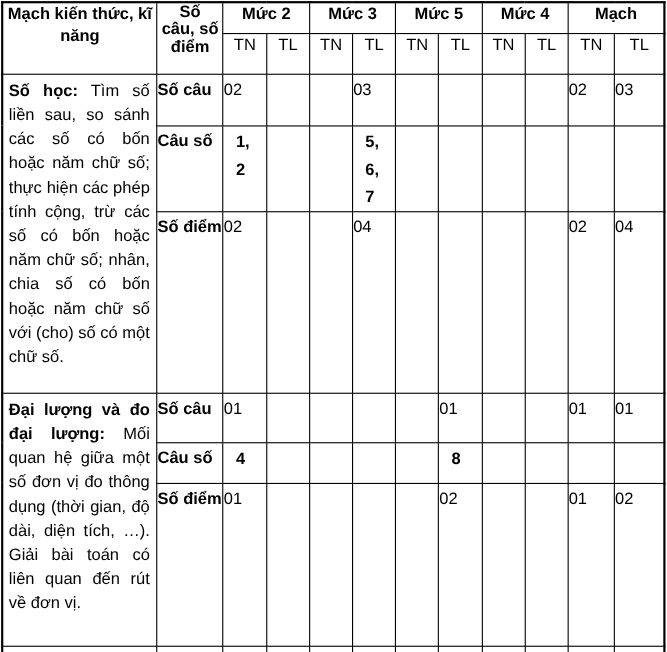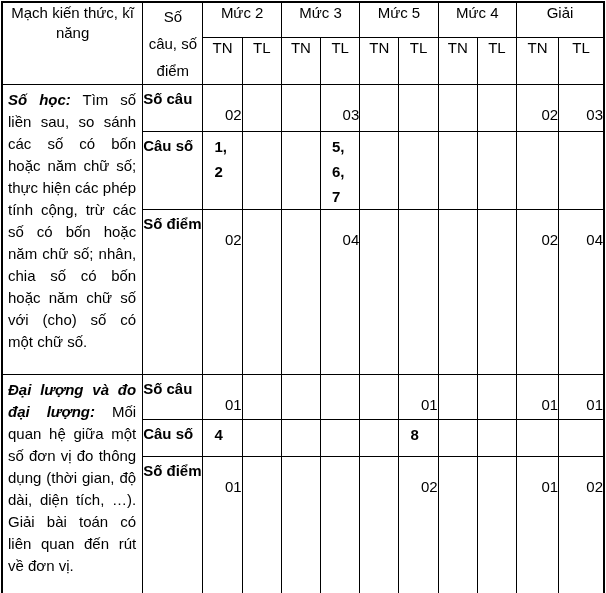--- a/index.html
+++ b/index.html
@@ -9,37 +9,37 @@
   }
   table.matrix{
     border-collapse:collapse;table-layout:fixed;width:604px;margin:1px 0 0 1px;
     border:2px solid #000;
   }
   .matrix th,.matrix td{
     border:1px solid #000;overflow:hidden;font-size:15px;line-height:20px;
     padding:0;vertical-align:top;
   }
   
-  thead th{font-weight:normal;text-align:center;vertical-align:middle;line-height:20px;}
+  thead th{font-weight:bold;text-align:center;vertical-align:middle;line-height:20px;}
   thead tr.h1{height:28px;}
   thead tr.h2{height:37px;}
   th.sub{font-weight:normal;}
-  th.wrap3{white-space:pre-line;line-height:27px;margin-left:40px;}
+  th.wrap3{white-space:pre-line;line-height:16px;margin-left:40px;}
   
   tr.r-s1a{height:47px;} tr.r-s1b{height:78px;} tr.r-s1c{height:165px;}
   tr.r-s2a{height:45px;} tr.r-s2b{height:37px;} tr.r-s2c{height:148px;}
   tr.r-sliver{height:24px;}
   td.topic{
     text-align:justify;padding:4px 6px 0 5px;line-height:22px;
   }
-  td.topic .b{font-weight:bold;font-style:italic;}
+  td.topic .b{font-weight:bold;}
   td.label{
     font-weight:bold;text-align:left;padding-top:3px;line-height:21px;
   }
-  td.num{text-align:right;padding-top:20px;}
+  td.num{text-align:left;padding-top:4px;}
   td.list{
     font-weight:bold;text-align:left;padding:2px 0 0 11px;
     white-space:pre-line;line-height:25px;
   }
 </style>
 </head>
 <body>
 
 <div class="page">
 <table class="matrix">
@@ -60,21 +60,21 @@
   <thead>
     <tr class="h1">
       <th rowspan="2">Mạch kiến thức, kĩ năng</th>
       <th rowspan="2" class="wrap3">Số
 câu, số
 điểm</th>
       <th colspan="2">Mức 2</th>
       <th colspan="2">Mức 3</th>
       <th colspan="2">Mức 5</th>
       <th colspan="2">Mức 4</th>
-      <th colspan="2">Giải</th>
+      <th colspan="2">Mạch</th>
     </tr>
     <tr class="h2">
       <th class="sub">TN</th>
       <th class="sub">TL</th>
       <th class="sub">TN</th>
       <th class="sub">TL</th>
       <th class="sub">TN</th>
       <th class="sub">TL</th>
       <th class="sub">TN</th>
       <th class="sub">TL</th>

